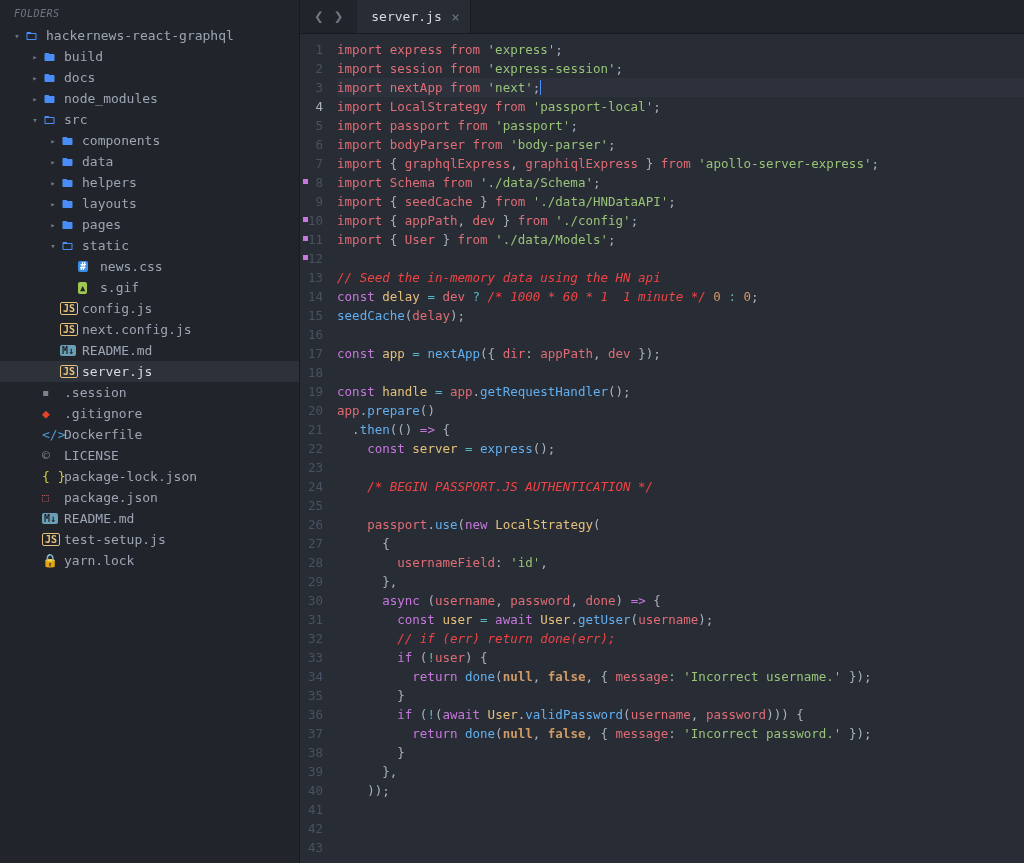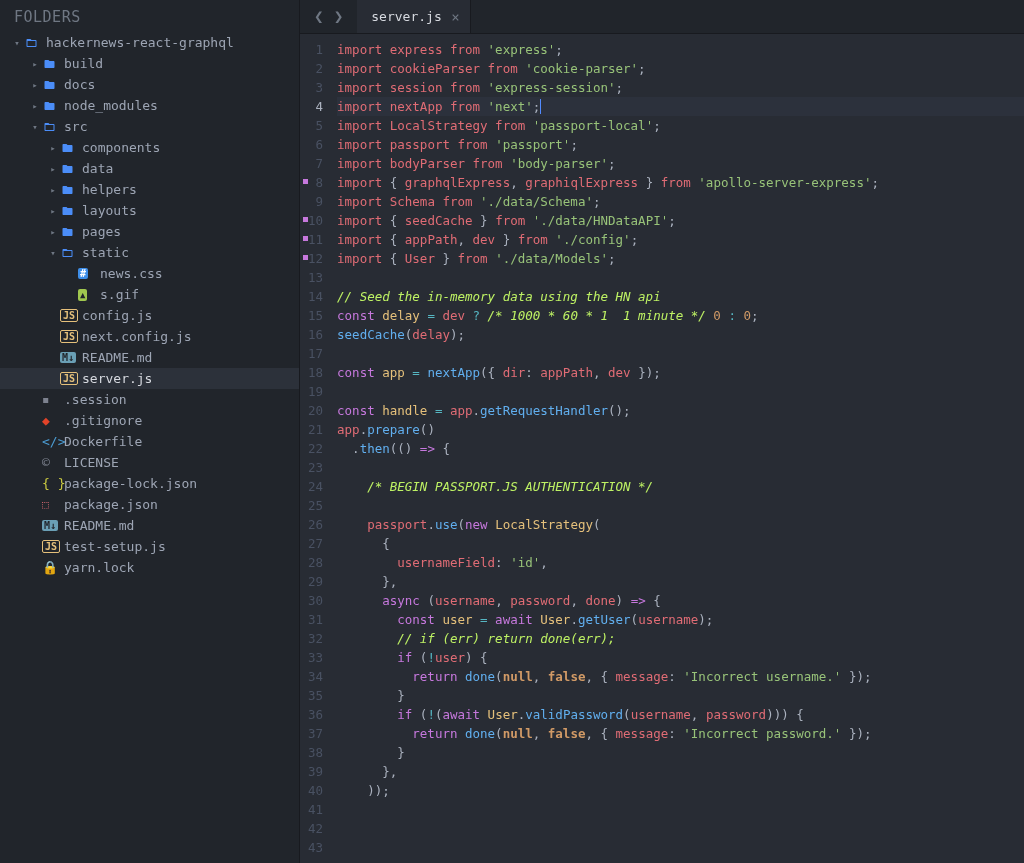--- a/index.html
+++ b/index.html
@@ -15,23 +15,24 @@
 }
 .sidebar {
   width: 300px;
   background: #21252b;
   height: 100%;
   overflow-y: auto;
   border-right: 1px solid #181a1f;
 }
 .sidebar-header {
   padding: 8px 14px 6px;
-  font-size: 15px;
+  font-size: 10px;
   letter-spacing: 0.5px;
   color: #6f7783;
+  font-style: italic;
 }
 .tree-item {
   display: flex;
   align-items: center;
   padding: 3px 0;
   cursor: pointer;
   color: #9da5b4;
   white-space: nowrap;
 }
 .tree-item.selected { background: #2c313a; color: #d7dae0; }
@@ -120,21 +121,21 @@
   position:relative; top:-1px;
 }
 
 
 .kw-import { color: #e06c75; }
 .kw { color: #c678dd; }
 .ident { color: #e5c07b; }
 .var { color: #e06c75; }
 .str { color: #98c379; }
 .punct { color: #abb2bf; }
-.comment { color: #bef264; font-style: italic; }
+.comment { color: #ef4444; font-style: italic; }
 .num { color: #d19a66; }
 .func { color: #61afef; }
 .prop { color: #e06c75; }
 .bool { color: #d19a66; font-weight: bold; }
 .op { color: #56b6c2; }
 .param { color: #e06c75; }
 .obj { color: #e5c07b; }
 
 </style>
 </head>
@@ -402,41 +403,41 @@
         <div class="ln">37</div>
         <div class="ln">38</div>
         <div class="ln">39</div>
         <div class="ln">40</div>
         <div class="ln">41</div>
         <div class="ln">42</div>
         <div class="ln">43</div>
       </div>
     <div class="code-lines" id="code">
         <div class="line"><span class="kw-import">import </span><span class="var">express</span><span class="kw-import"> from </span><span class="str">'express'</span><span class="punct">;</span></div>
-        <div class="line"><span class="kw-import">import </span><span class="var">cookieParser</span><span class="kw-import"> from </span><span class="str">'cookie-parser'</span><span class="punct">;</span></div>
         <div class="line"><span class="kw-import">import </span><span class="var">session</span><span class="kw-import"> from </span><span class="str">'express-session'</span><span class="punct">;</span></div>
         <div class="line cursor-line"><span class="kw-import">import </span><span class="var">nextApp</span><span class="kw-import"> from </span><span class="str">'next'</span><span class="punct">;</span><span class="cursor"></span></div>
         <div class="line"><span class="kw-import">import </span><span class="var">LocalStrategy</span><span class="kw-import"> from </span><span class="str">'passport-local'</span><span class="punct">;</span></div>
         <div class="line"><span class="kw-import">import </span><span class="var">passport</span><span class="kw-import"> from </span><span class="str">'passport'</span><span class="punct">;</span></div>
         <div class="line"><span class="kw-import">import </span><span class="var">bodyParser</span><span class="kw-import"> from </span><span class="str">'body-parser'</span><span class="punct">;</span></div>
         <div class="line"><span class="kw-import">import </span><span class="punct">{ </span><span class="var">graphqlExpress</span><span class="punct">, </span><span class="var">graphiqlExpress</span><span class="punct"> } </span><span class="kw-import">from </span><span class="str">'apollo-server-express'</span><span class="punct">;</span></div>
         <div class="line"><span class="kw-import">import </span><span class="var">Schema</span><span class="kw-import"> from </span><span class="str">'./data/Schema'</span><span class="punct">;</span></div>
         <div class="line"><span class="kw-import">import </span><span class="punct">{ </span><span class="var">seedCache</span><span class="punct"> } </span><span class="kw-import">from </span><span class="str">'./data/HNDataAPI'</span><span class="punct">;</span></div>
         <div class="line"><span class="kw-import">import </span><span class="punct">{ </span><span class="var">appPath</span><span class="punct">, </span><span class="var">dev</span><span class="punct"> } </span><span class="kw-import">from </span><span class="str">'./config'</span><span class="punct">;</span></div>
         <div class="line"><span class="kw-import">import </span><span class="punct">{ </span><span class="var">User</span><span class="punct"> } </span><span class="kw-import">from </span><span class="str">'./data/Models'</span><span class="punct">;</span></div>
         <div class="line"><span></span></div>
         <div class="line"><span class="comment">// Seed the in-memory data using the HN api</span></div>
         <div class="line"><span class="kw">const </span><span class="ident">delay</span><span class="op"> = </span><span class="var">dev</span><span class="op"> ? </span><span class="comment">/* 1000 * 60 * 1  1 minute */</span><span class="num"> 0</span><span class="op"> : </span><span class="num">0</span><span class="punct">;</span></div>
         <div class="line"><span class="func">seedCache</span><span class="punct">(</span><span class="var">delay</span><span class="punct">);</span></div>
         <div class="line"><span></span></div>
         <div class="line"><span class="kw">const </span><span class="ident">app</span><span class="op"> = </span><span class="func">nextApp</span><span class="punct">({ </span><span class="prop">dir</span><span class="punct">: </span><span class="var">appPath</span><span class="punct">, </span><span class="var">dev</span><span class="punct"> });</span></div>
         <div class="line"><span></span></div>
         <div class="line"><span class="kw">const </span><span class="ident">handle</span><span class="op"> = </span><span class="var">app</span><span class="punct">.</span><span class="func">getRequestHandler</span><span class="punct">();</span></div>
         <div class="line"><span class="var">app</span><span class="punct">.</span><span class="func">prepare</span><span class="punct">()</span></div>
         <div class="line"><span class="punct">  .</span><span class="func">then</span><span class="punct">(() </span><span class="kw">=&gt;</span><span class="punct"> {</span></div>
+        <div class="line"><span class="kw">    const </span><span class="ident">server</span><span class="op"> = </span><span class="func">express</span><span class="punct">();</span></div>
         <div class="line"><span></span></div>
         <div class="line"><span class="comment">    /* BEGIN PASSPORT.JS AUTHENTICATION */</span></div>
         <div class="line"><span></span></div>
         <div class="line"><span class="var">    passport</span><span class="punct">.</span><span class="func">use</span><span class="punct">(</span><span class="kw">new </span><span class="obj">LocalStrategy</span><span class="punct">(</span></div>
         <div class="line"><span class="punct">      {</span></div>
         <div class="line"><span class="prop">        usernameField</span><span class="punct">: </span><span class="str">'id'</span><span class="punct">,</span></div>
         <div class="line"><span class="punct">      },</span></div>
         <div class="line"><span class="kw">      async </span><span class="punct">(</span><span class="param">username</span><span class="punct">, </span><span class="param">password</span><span class="punct">, </span><span class="param">done</span><span class="punct">) </span><span class="kw">=&gt;</span><span class="punct"> {</span></div>
         <div class="line"><span class="kw">        const </span><span class="ident">user</span><span class="op"> = </span><span class="kw">await </span><span class="obj">User</span><span class="punct">.</span><span class="func">getUser</span><span class="punct">(</span><span class="var">username</span><span class="punct">);</span></div>
         <div class="line"><span class="comment">        // if (err) return done(err);</span></div>

